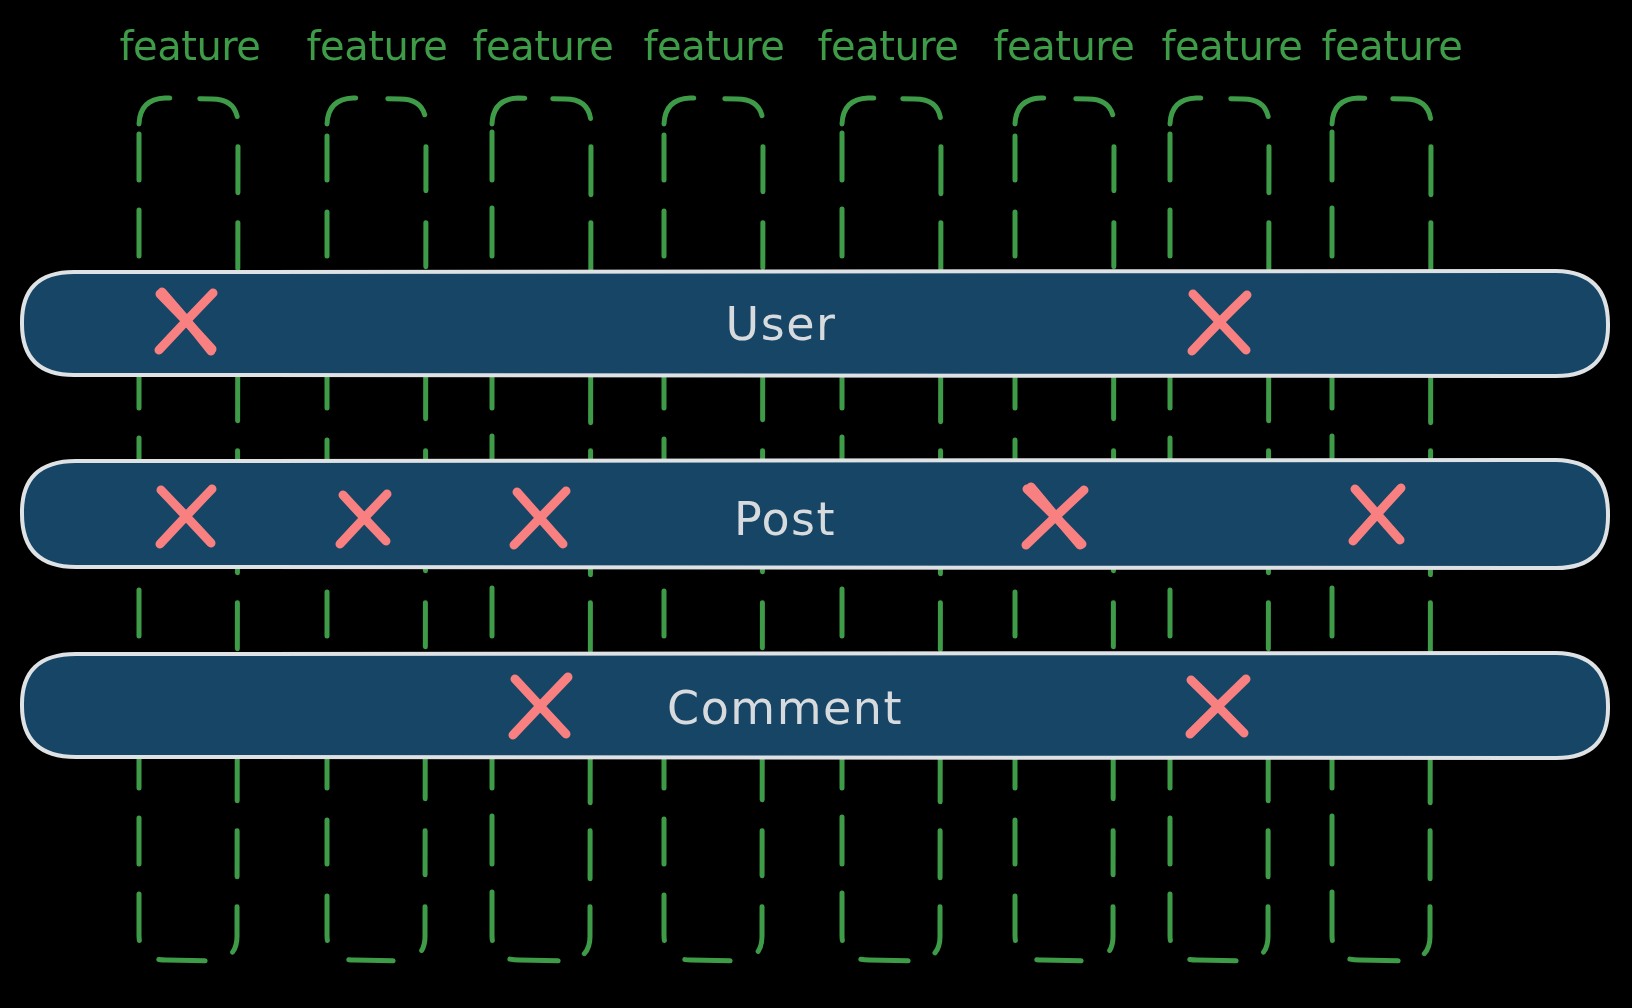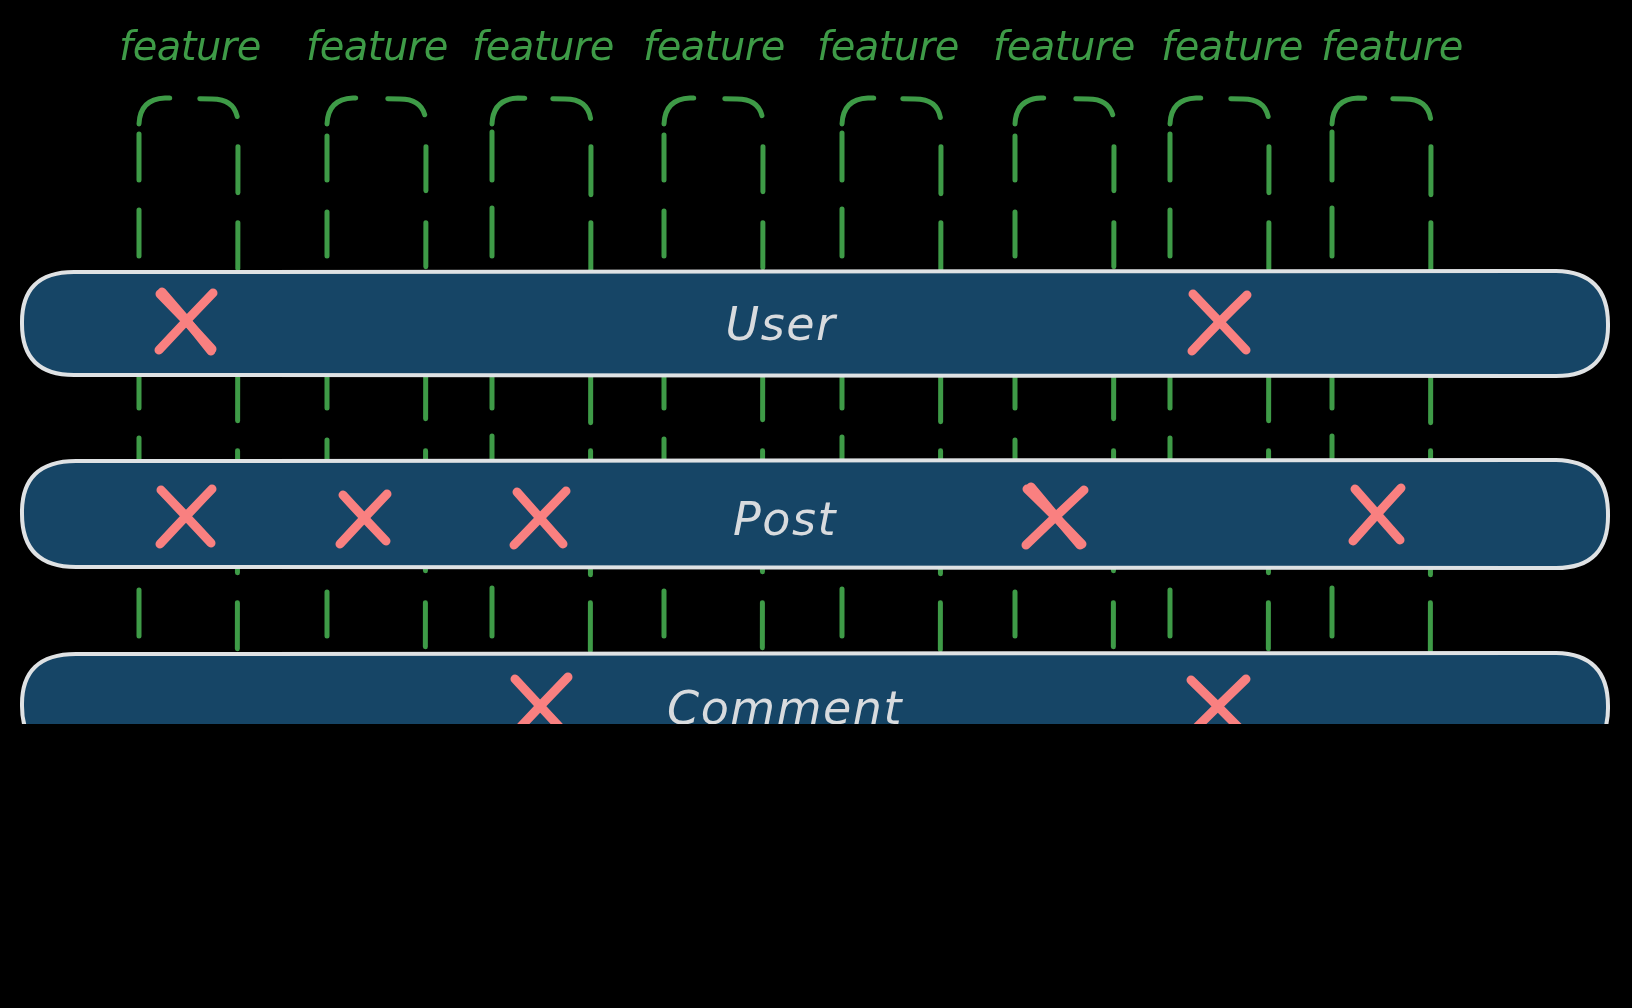--- a/index.html
+++ b/index.html
@@ -7,24 +7,23 @@
     margin: 0;
     padding: 0;
     background: #000000;
   }
   body {
     font-family: "DejaVu Sans", sans-serif;
   }
   #canvas {
     position: relative;
     width: 1632px;
-    height: 724px;
+    height: 1008px;
     background: #000000;
     overflow: hidden;
-    font-style: italic;
   }
   #diagram-svg {
     position: absolute;
     left: 0;
     top: 0;
     width: 1632px;
     height: 1008px;
     display: block;
   }
   .feature-label {

